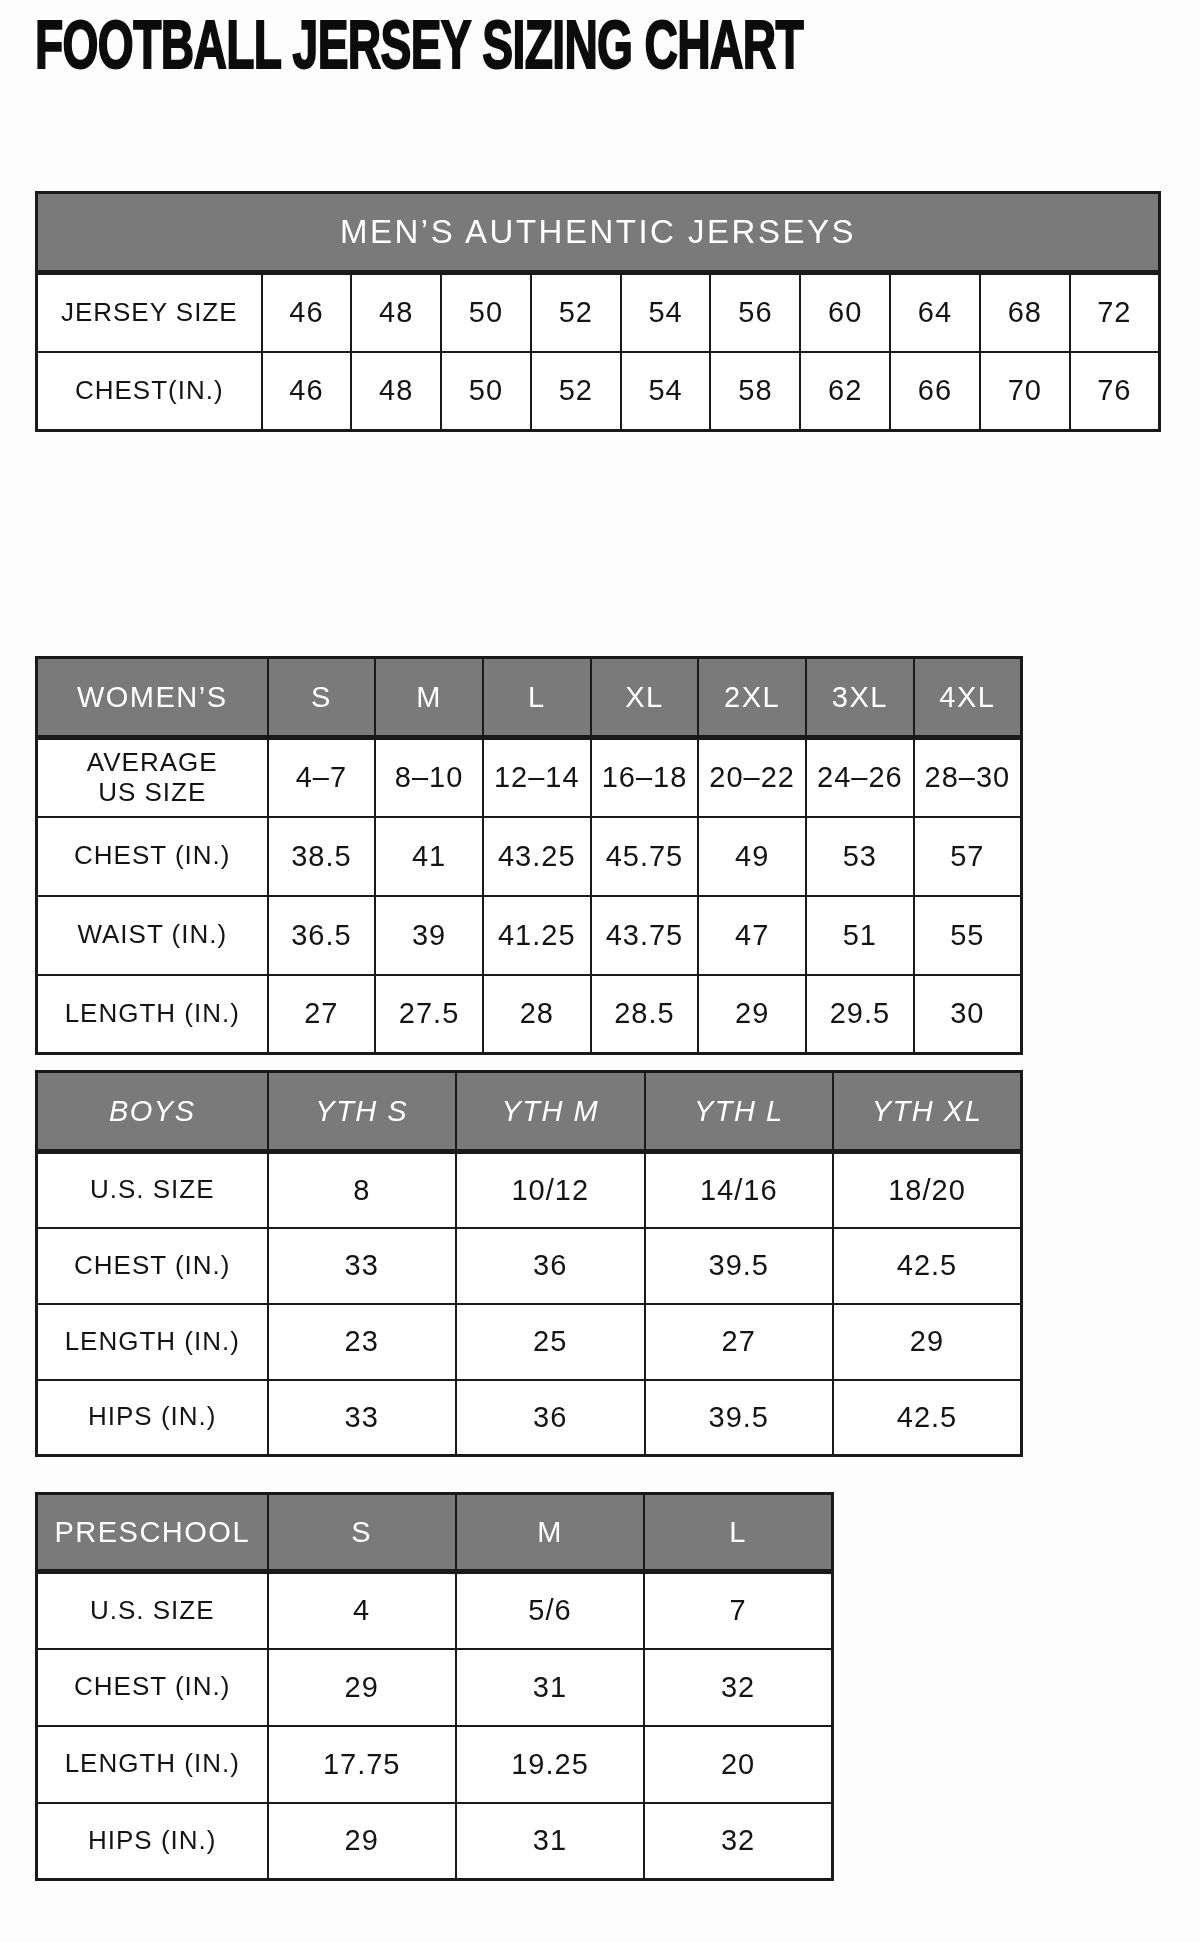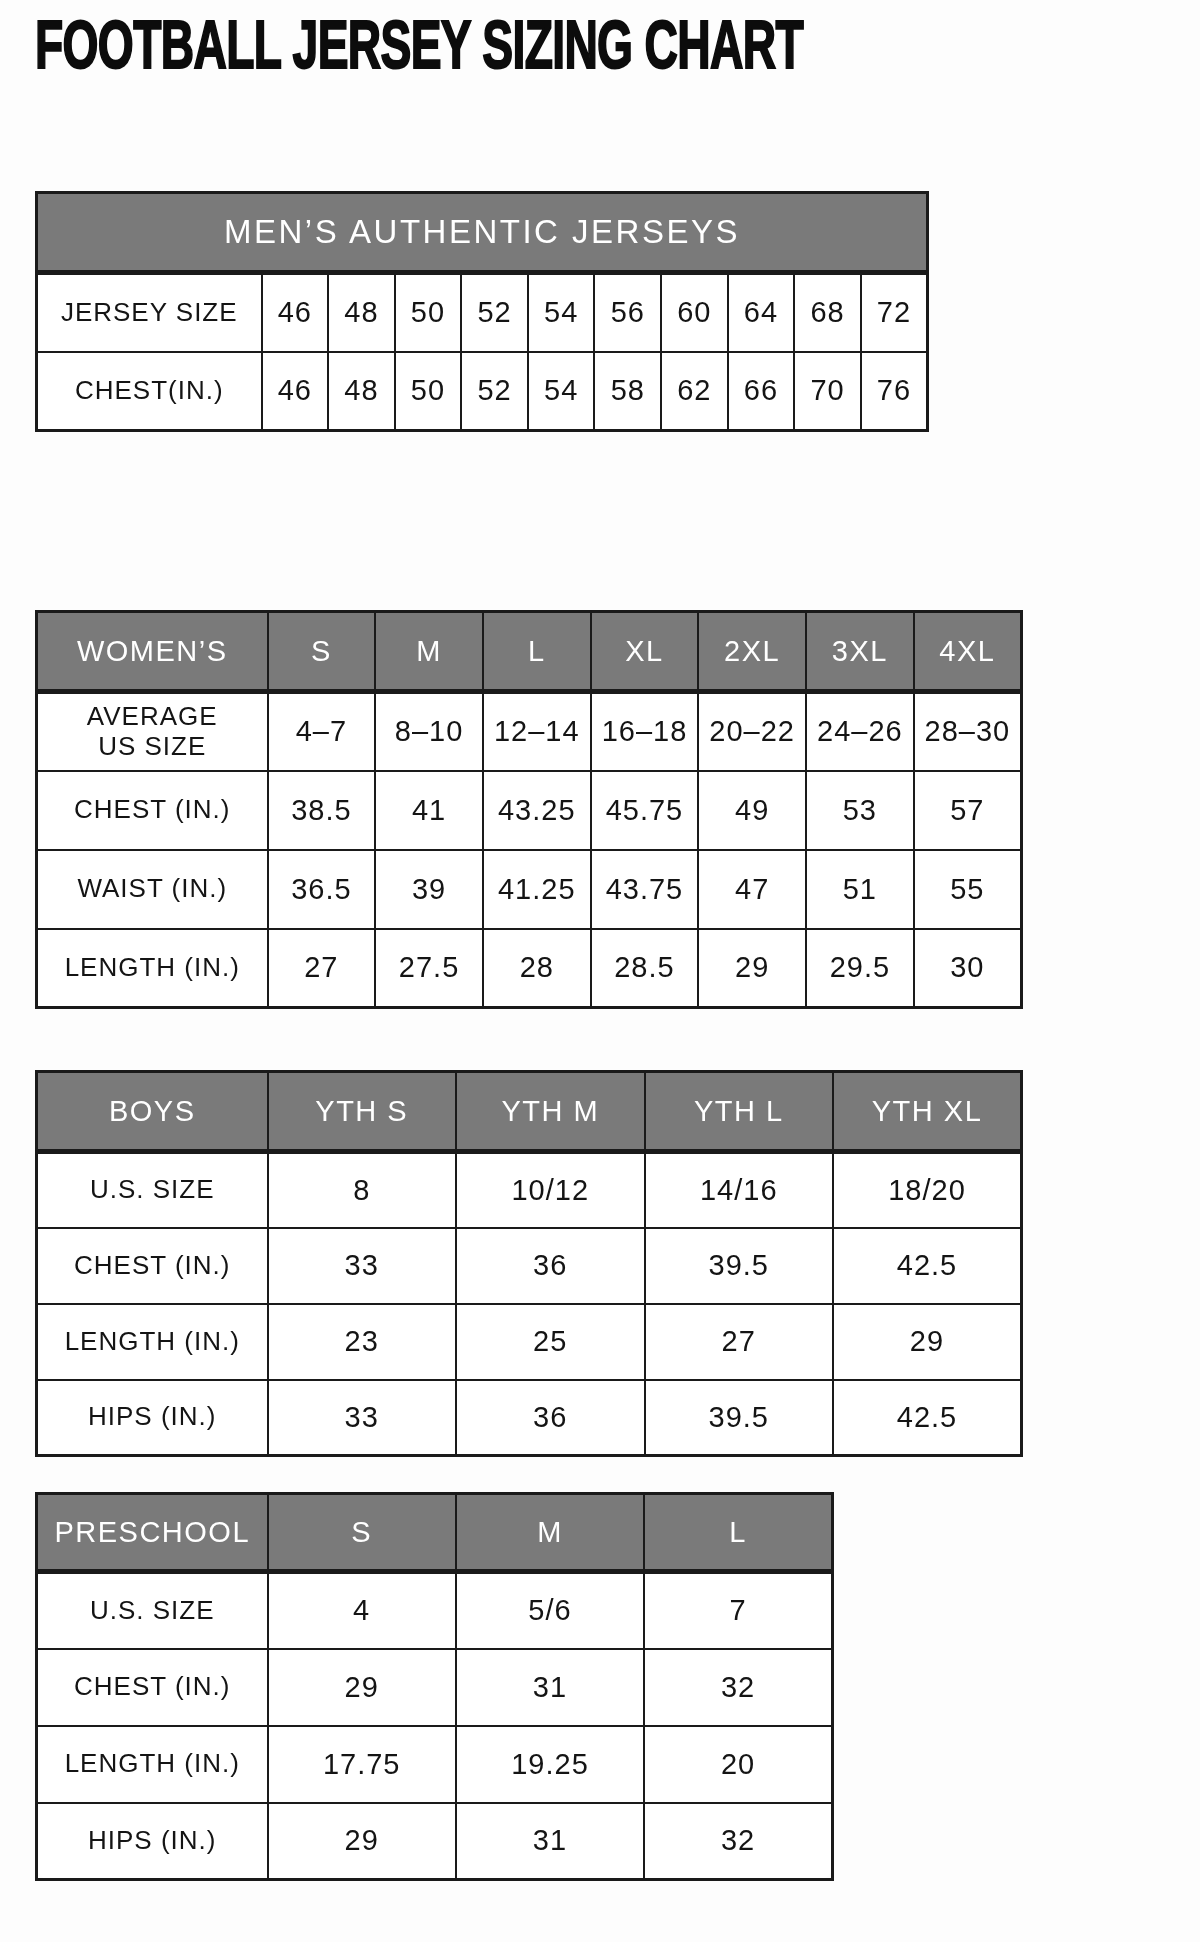--- a/index.html
+++ b/index.html
@@ -30,51 +30,51 @@
   .footer-note {
     position: absolute; left: 35px; top: 1895px; margin: 0;
     font-size: 28px; line-height: 32px; letter-spacing: 0.2px;
     white-space: nowrap;
     color: var(--red, #b2262e);
   }
 
   
   .tbl-wrap { position: absolute; left: 35px; }
   .wrap-mens      { top: 191px; }
-  .wrap-womens    { top: 610px; }
+  .wrap-womens    { top: 656px; }
   .wrap-boys      { top: 1070px; }
   .wrap-preschool { top: 1492px; }
 
   
   .size-table {
     border-collapse: collapse; table-layout: fixed;
     background: #ffffff;
     border: 3px solid var(--border, #1a1a1a);
   }
   .size-table td {
     border: 2px solid var(--border, #1a1a1a);
     text-align: center; vertical-align: middle;
     overflow: hidden; padding: 0 4px;
   }
-  .t-mens      { width: 894px; }
+  .t-mens      { width: 1126px; }
   .t-womens    { width: 988px;  }
   .t-boys      { width: 988px;  }
   .t-preschool { width: 799px; border-radius: 19px;  }
   .t-mens      col.c-label { width: 225px; }
   .t-womens    col.c-label { width: 231px; }
   .t-boys      col.c-label { width: 231px; }
   .t-preschool col.c-label { width: 231px; }
 
   .t-mens tr      { height: 79px; }
   .t-womens tr    { height: 79px; }
   .t-boys tr      { height: 76px; }
   .t-preschool tr { height: 77px; }
   .t-mens tr.banner-row      { height: 80px; }
   .t-womens tr.header-row    { height: 80px; }
-  .t-boys tr.header-row      { height: 80px; }
+  .t-boys tr.header-row      { height: 80px; font-style: italic; }
   .t-preschool tr.header-row { height: 78px; }
 
   .banner-cell {
     background: var(--gray, #7a7a7a);
     color: var(--head-text, #ffffff);
     font-size: 33px; letter-spacing: 2.5px;
     border-bottom-width: 5px !important;
   }
   .header-cell {
     background: var(--gray, #7a7a7a);

